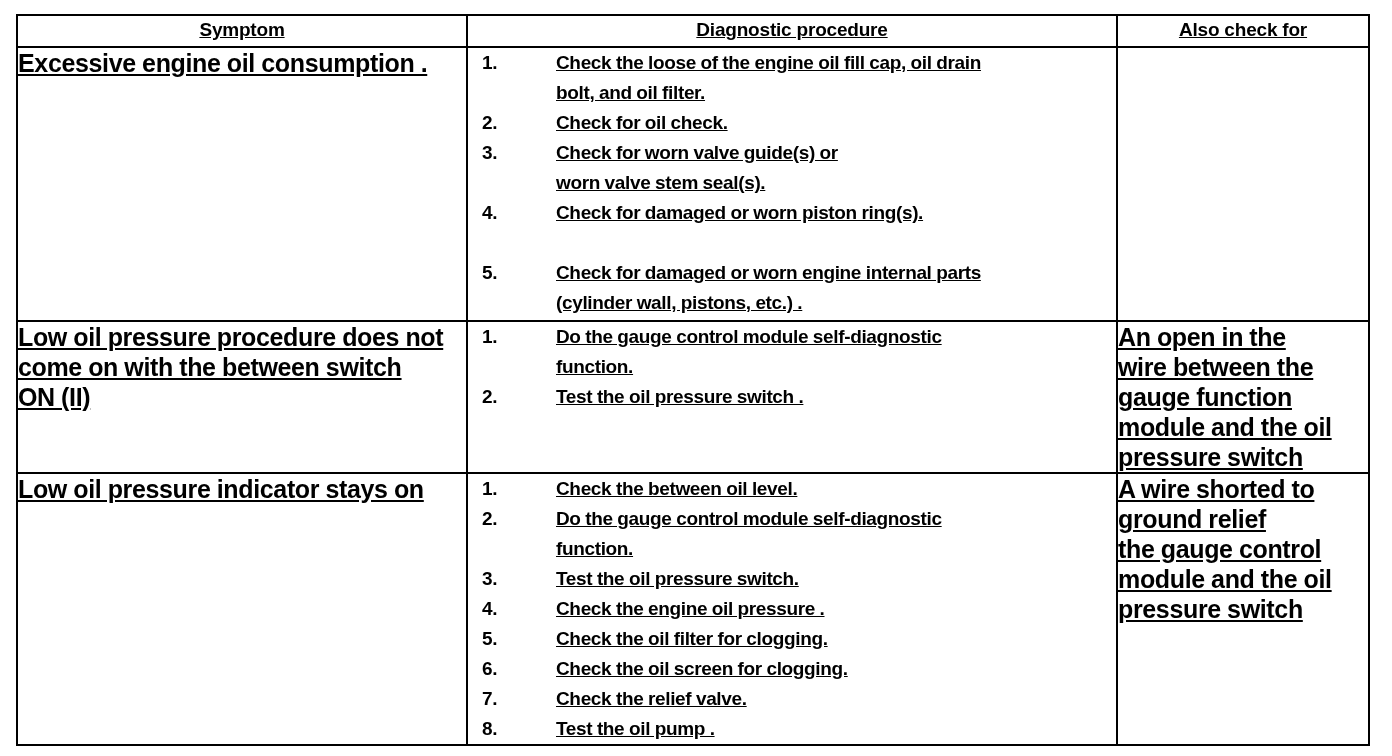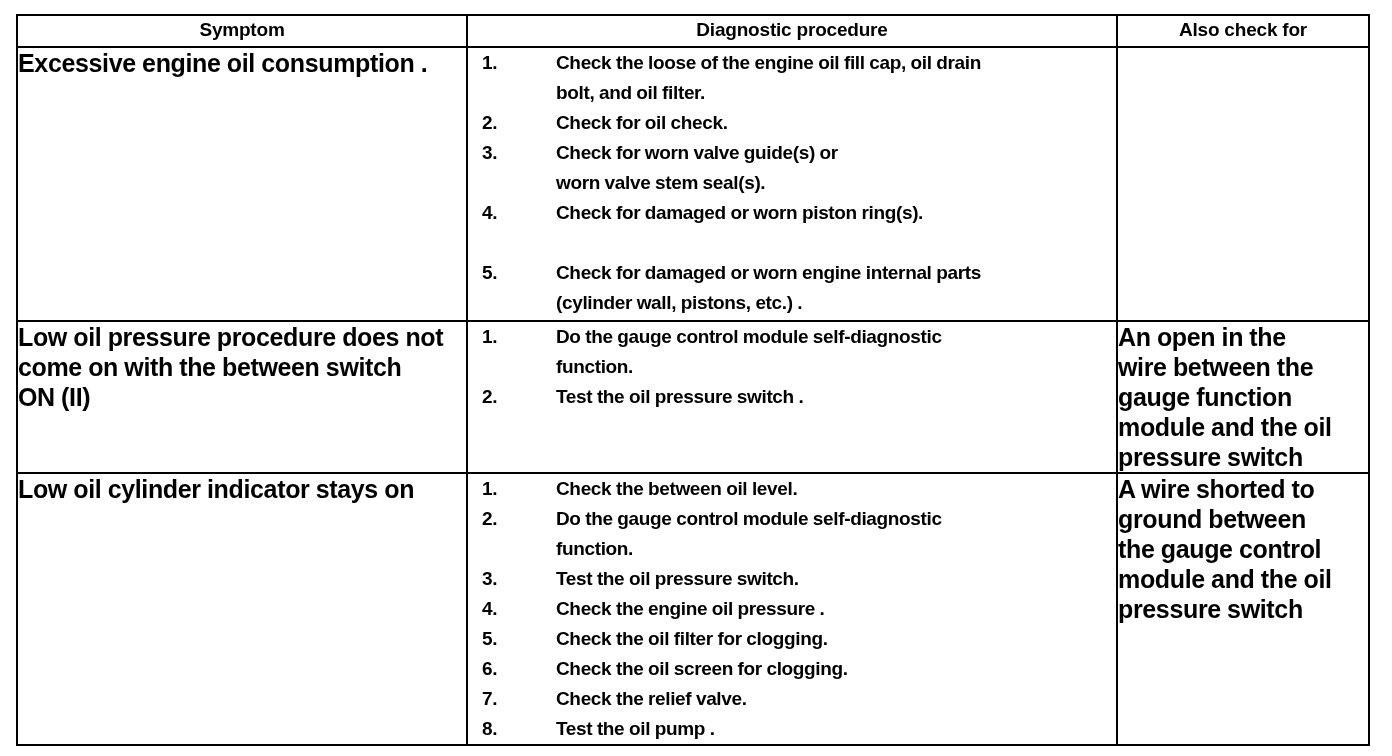--- a/index.html
+++ b/index.html
@@ -24,20 +24,21 @@
 
   
   table.dtc {
     position: absolute;
     left: 16px;
     top: 14px;
     width: 1352px;
     border-collapse: collapse;
     table-layout: fixed;
     background: #fca5a5;
+    text-decoration: underline;
   }
   table.dtc td, table.dtc th {
     border: 2px solid #000;
     vertical-align: top;
     padding: 0;
     background: #fff;
   }
 
   col.c-symptom   { width: 450px; }
   col.c-procedure { width: 650px; }
@@ -213,21 +214,21 @@
               <span class="ln">wire between the</span>
               <span class="ln">gauge function</span>
               <span class="ln">module and the oil</span>
               <span class="ln">pressure switch</span>
             </div>
           </td>
         </tr>
         <tr class="row-3">
           <td class="symptom-cell">
             <div class="cell-text">
-              <span class="ln">Low oil cylinder indicator stays on</span>
+              <span class="ln">Low oil pressure indicator stays on</span>
             </div>
           </td>
           <td class="procedure-cell">
             <ol class="proc">
               <li>
                 <span class="num">1.</span>
                 <span class="body">
                   <span class="ln">Check the between oil level.</span>
                 </span>
               </li>
@@ -272,21 +273,21 @@
                 <span class="num">8.</span>
                 <span class="body">
                   <span class="ln">Test the oil pump .</span>
                 </span>
               </li>
             </ol>
           </td>
           <td class="also-cell">
             <div class="cell-text">
               <span class="ln">A wire shorted to</span>
-              <span class="ln">ground between</span>
+              <span class="ln">ground relief</span>
               <span class="ln">the gauge control</span>
               <span class="ln">module and the oil</span>
               <span class="ln">pressure switch</span>
             </div>
           </td>
         </tr>
       </tbody>
   </table>
 
 </div>

